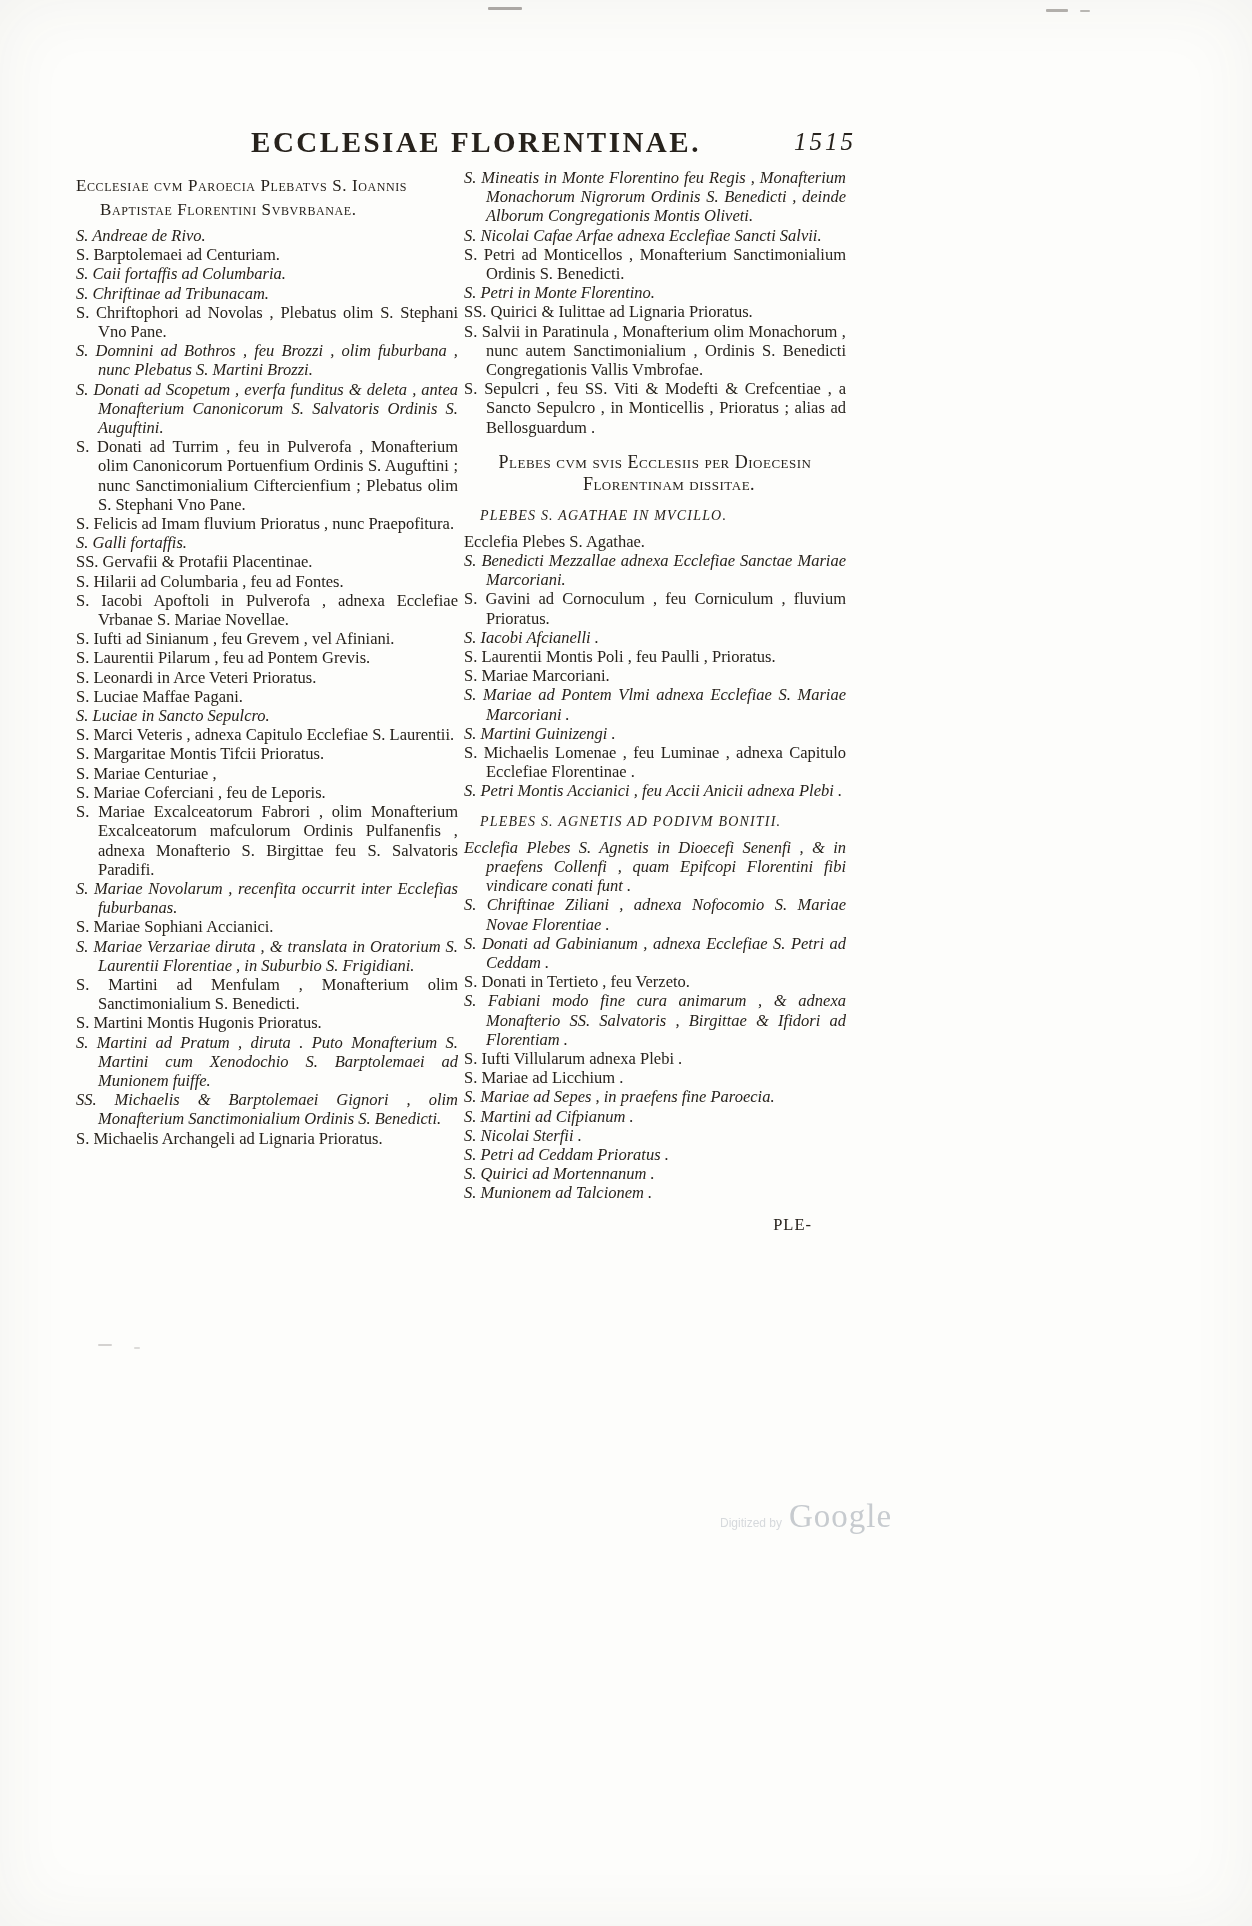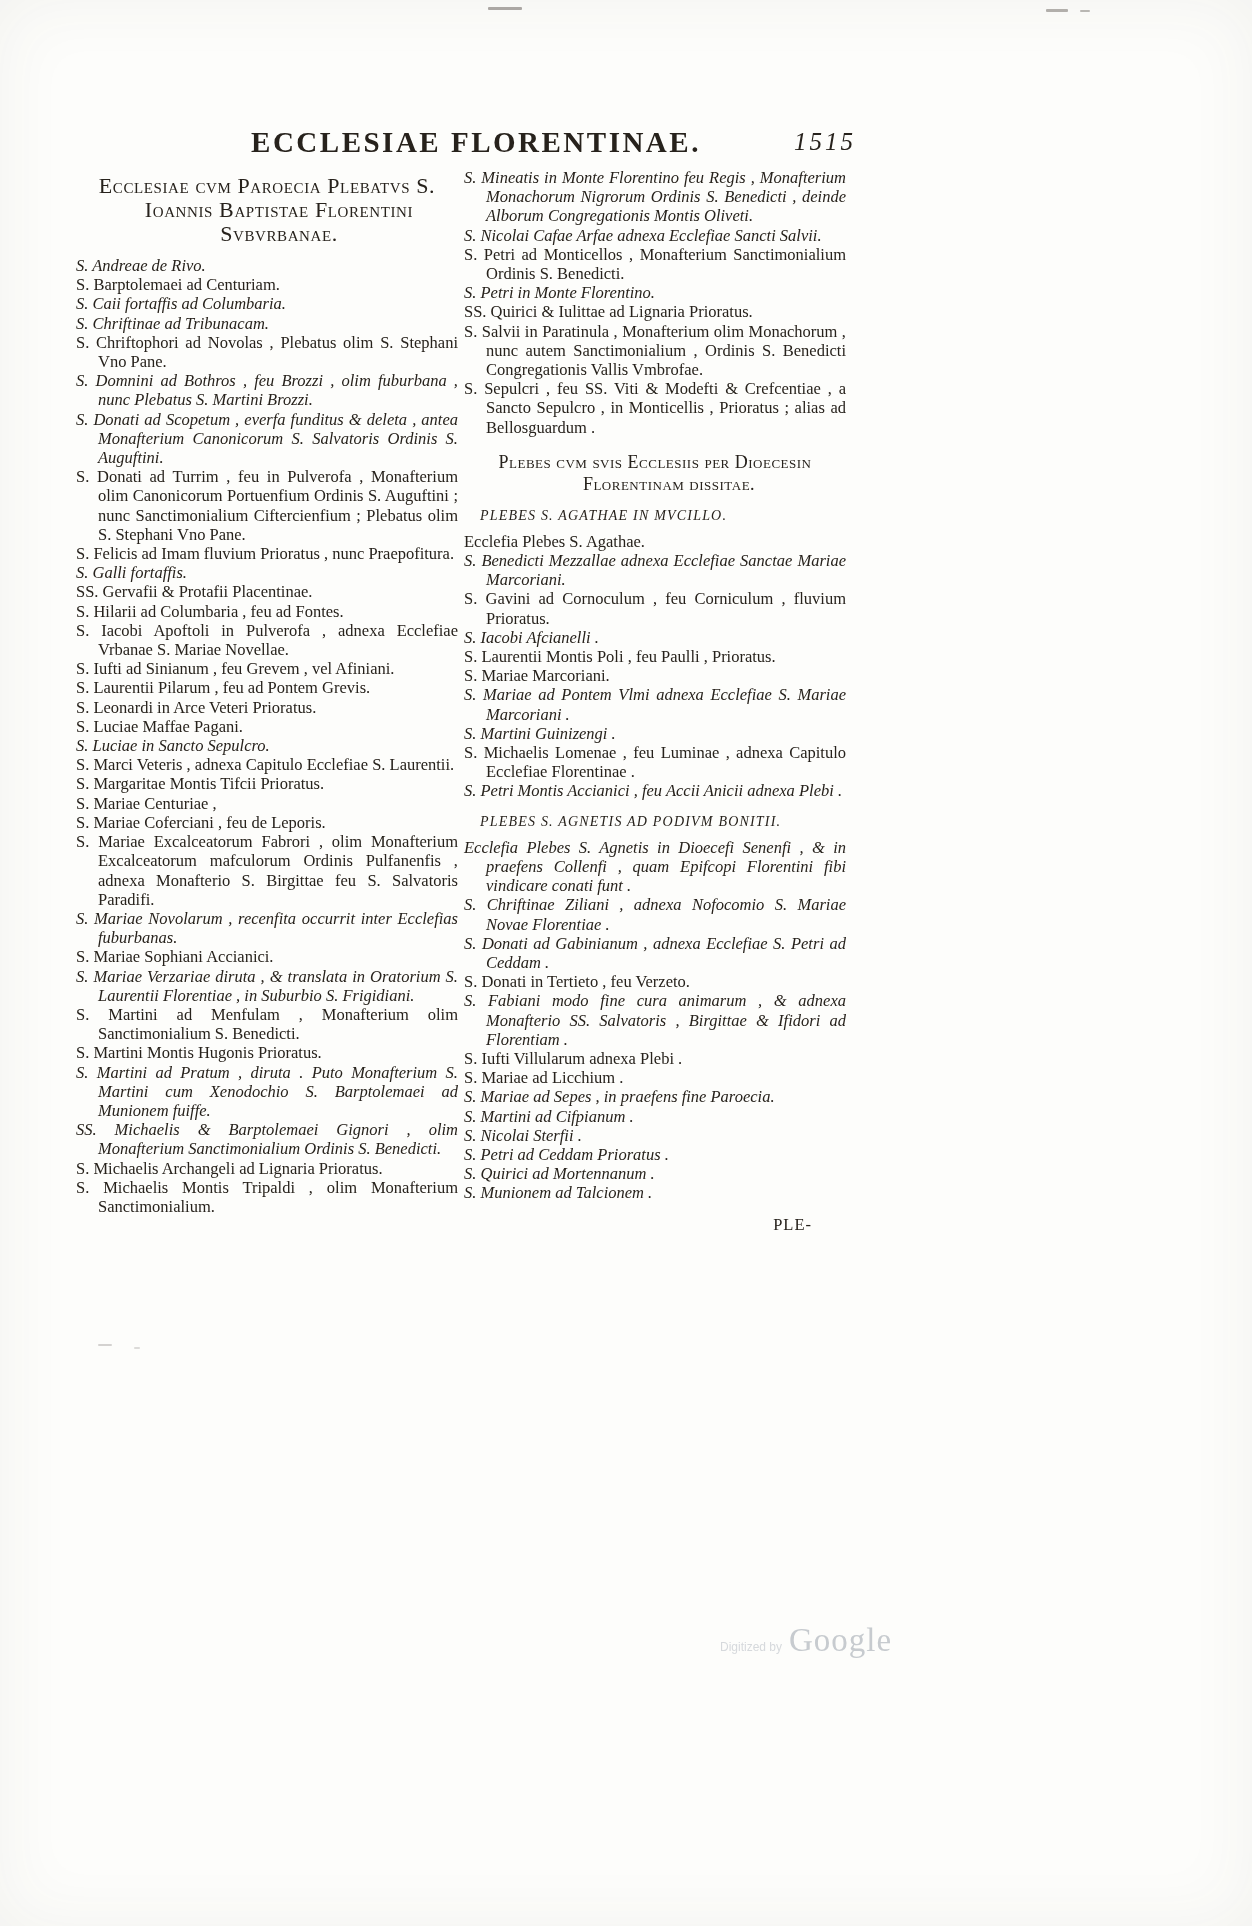--- a/index.html
+++ b/index.html
@@ -18,38 +18,38 @@
   }
   .running-header { position:absolute; left:90px; top:126px; width:772px; text-align:center; }
   .header-title { font-size:29px; font-weight:bold; letter-spacing:2.5px; }
   .page-number { position:absolute; right:6px; top:2px; font-size:25px; font-style:italic; letter-spacing:3px; }
 
   .col { position:absolute; width:382px; text-align:justify; }
   .col-left  { left:76px;  top:174px; }
   .col-right { left:464px; top:168px; }
 
   .colheading {
-    font-variant:small-caps; font-size:22px; line-height:24px;
+    font-variant:small-caps; font-size:17px; line-height:24px;
     letter-spacing:0.6px; padding-left:24px; text-indent:-24px;
-    margin-bottom:10px; text-align:center;
+    margin-bottom:4px; text-align:left;
   }
   .blk.entry { font-size:16.5px; line-height:19.2px; padding-left:22px; text-indent:-22px; }
   .blk.it { font-style:italic; }
   .blk.sectionheading {
     font-variant:small-caps; font-size:18px; line-height:22px;
     padding-left:28px; text-indent:-28px; margin:14px 0 3px;
     letter-spacing:0.5px; text-align:center;
   }
   .blk.subheading {
     font-style:italic; font-size:14px; letter-spacing:1.2px;
     margin:13px 0 8px; padding-left:16px; text-align:left;
   }
   .blk.catchword { text-align:right; padding-right:34px; margin-top:12px; font-size:16.5px; letter-spacing:1px; }
 
-  .watermark { position:absolute; left:720px; top:1622px; white-space:nowrap; }
+  .watermark { position:absolute; left:720px; top:1498px; white-space:nowrap; }
   .wm-prefix { font-size:12px; font-family:"Liberation Sans",sans-serif; color:#d6d9dc; margin-right:7px; }
   .wm-brand  { font-size:33px; color:#c7cbcf; letter-spacing:1px; }
 
   .artifact { position:absolute; background:#6b6560; border-radius:1px; }
   .a1 { left:488px;  top:7px;    width:34px; height:3px; opacity:.55; }
   .a2 { left:1046px; top:9px;    width:22px; height:3px; opacity:.5; }
   .a3 { left:1080px; top:10px;   width:10px; height:2px; opacity:.45; }
   .a4 { left:98px;   top:1344px; width:14px; height:2px; opacity:.28; }
   .a5 { left:134px;  top:1347px; width:6px;  height:2px; opacity:.22; }
 </style>
@@ -96,21 +96,20 @@
       <p class="blk entry">S. Mariae Coferciani , feu de Leporis.</p>
       <p class="blk entry">S. Mariae Excalceatorum Fabrori , olim Monafterium Excalceatorum mafculorum Ordinis Pulfanenfis , adnexa Monafterio S. Birgittae feu S. Salvatoris Paradifi.</p>
       <p class="blk entry it">S. Mariae Novolarum , recenfita occurrit inter Ecclefias fuburbanas.</p>
       <p class="blk entry">S. Mariae Sophiani Accianici.</p>
       <p class="blk entry it">S. Mariae Verzariae diruta , &amp; translata in Oratorium S. Laurentii Florentiae , in Suburbio S. Frigidiani.</p>
       <p class="blk entry">S. Martini ad Menfulam , Monafterium olim Sanctimonialium S. Benedicti.</p>
       <p class="blk entry">S. Martini Montis Hugonis Prioratus.</p>
       <p class="blk entry it">S. Martini ad Pratum , diruta . Puto Monafterium S. Martini cum Xenodochio S. Barptolemaei ad Munionem fuiffe.</p>
       <p class="blk entry it">SS. Michaelis &amp; Barptolemaei Gignori , olim Monafterium Sanctimonialium Ordinis S. Benedicti.</p>
       <p class="blk entry">S. Michaelis Archangeli ad Lignaria Prioratus.</p>
-      <p class="blk entry">S. Michaelis Montis Tripaldi , olim Monafterium Sanctimonialium.</p>
     </div>
 </div>
 
 <div class="col col-right">
   <div>
       <p class="blk entry it">S. Mineatis in Monte Florentino feu Regis , Monafterium Monachorum Nigrorum Ordinis S. Benedicti , deinde Alborum Congregationis Montis Oliveti.</p>
       <p class="blk entry it">S. Nicolai Cafae Arfae adnexa Ecclefiae Sancti Salvii.</p>
       <p class="blk entry">S. Petri ad Monticellos , Monafterium Sanctimonialium Ordinis S. Benedicti.</p>
       <p class="blk entry it">S. Petri in Monte Florentino.</p>
       <p class="blk entry">SS. Quirici &amp; Iulittae ad Lignaria Prioratus.</p>

